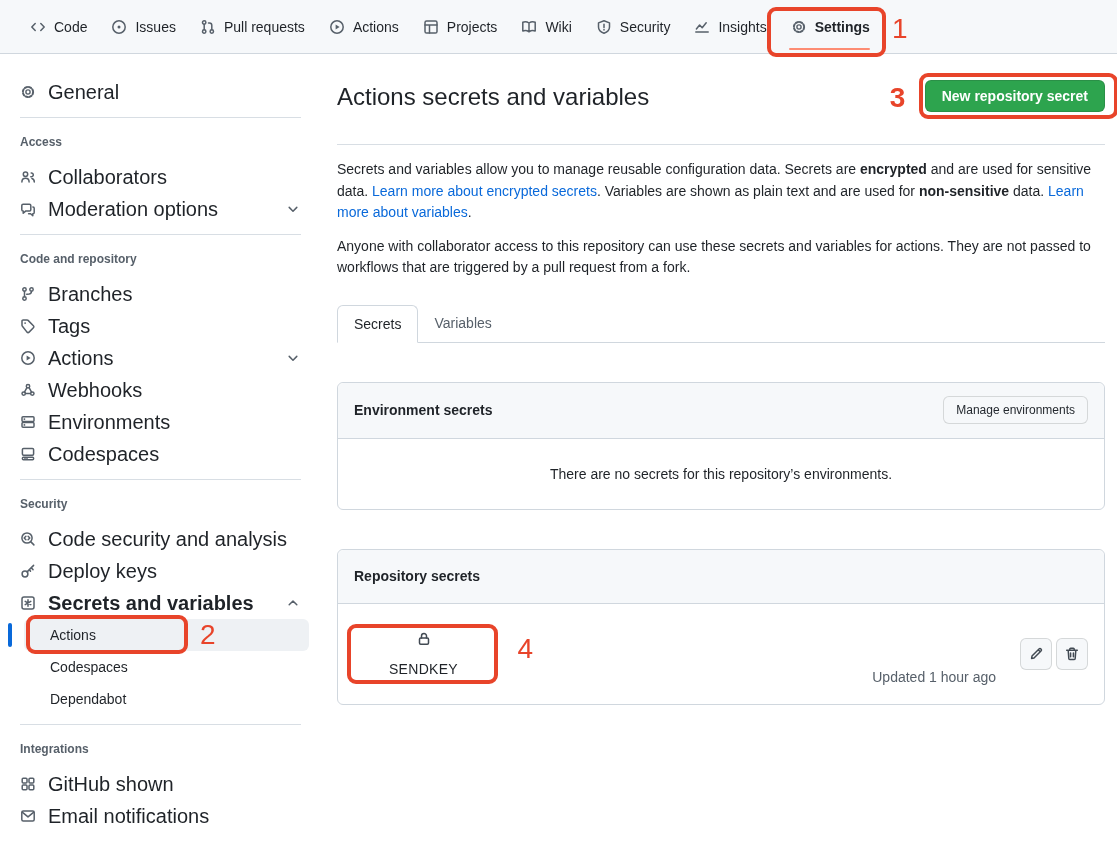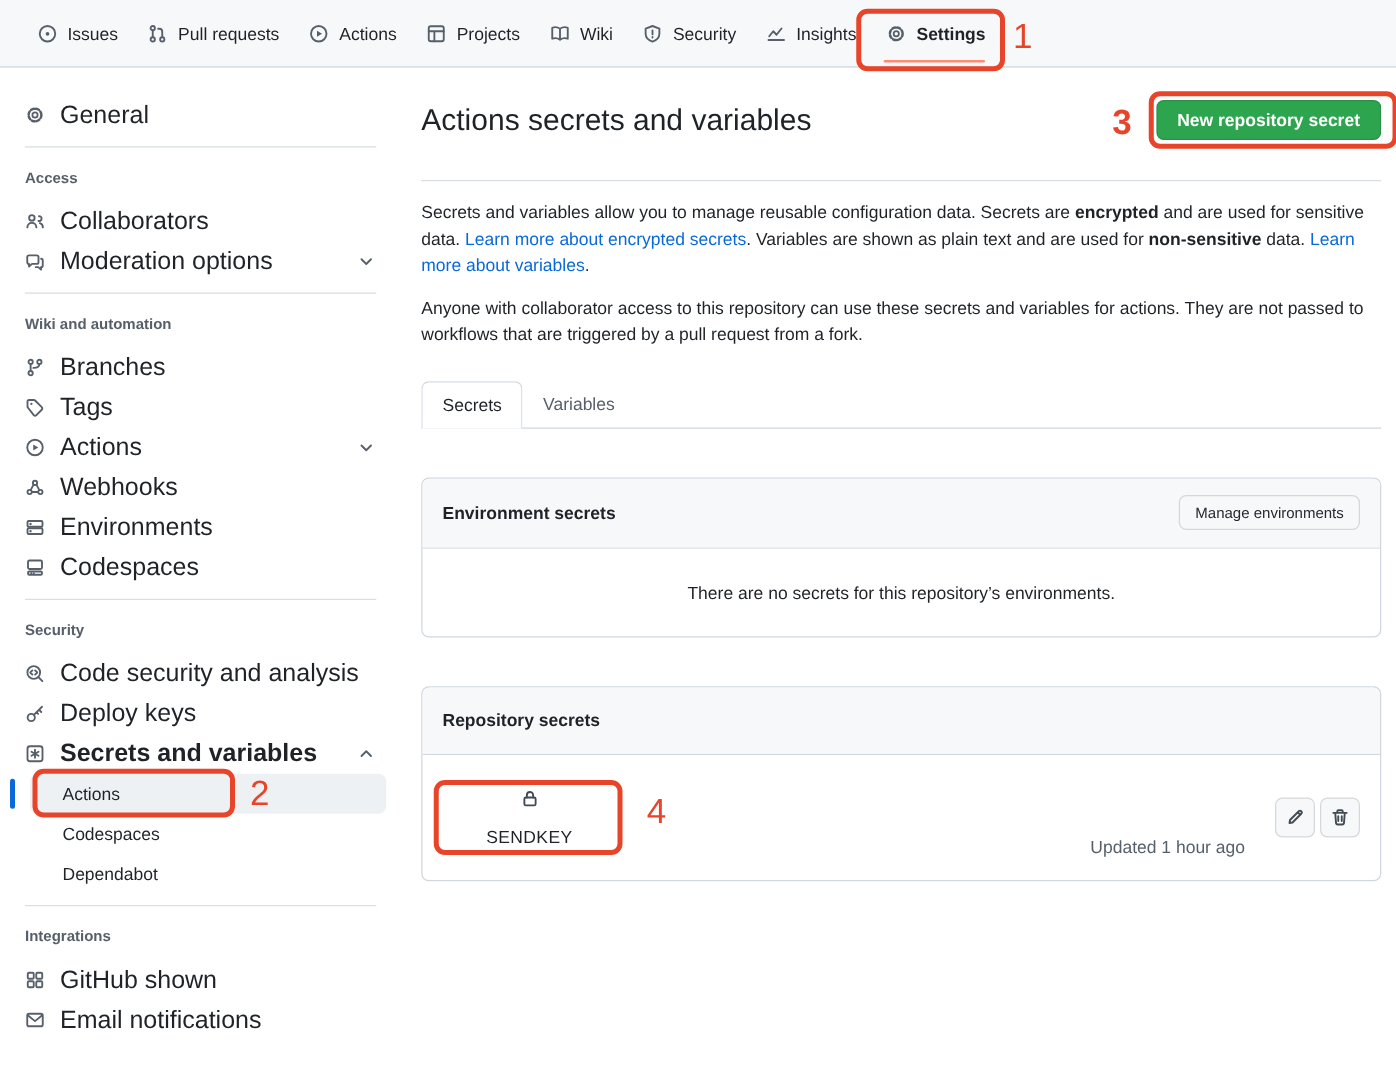--- a/index.html
+++ b/index.html
@@ -73,20 +73,26 @@
   .num-btn3{top:3px;left:-36px;}
   .ann-secret{top:-7px;left:-7px;right:-5px;bottom:-7px;}
   .num-secret{top:4px;right:-40px;}
 </style>
 </head>
 <body>
 
 <nav class="topnav">
   <div class="nav-item">
     <svg class="oct" width="16" height="16" viewBox="0 0 16 16">
+        <path d="M5.2 4.5 1.8 8l3.4 3.5M10.8 4.5 14.2 8l-3.4 3.5"></path>
+      </svg>
+    <span class="nav-label">Code</span>
+  </div>
+  <div class="nav-item">
+    <svg class="oct" width="16" height="16" viewBox="0 0 16 16">
         <circle cx="8" cy="8" r="6.2"></circle>
         <circle cx="8" cy="8" r="1.5" fill="#57606a" stroke="none"></circle>
       </svg>
     <span class="nav-label">Issues</span>
   </div>
   <div class="nav-item">
     <svg class="oct" width="16" height="16" viewBox="0 0 16 16">
         <circle cx="4.2" cy="3.5" r="1.7"></circle>
         <circle cx="4.2" cy="12.5" r="1.7"></circle>
         <circle cx="11.8" cy="12.5" r="1.7"></circle>
@@ -165,21 +171,21 @@
           <path d="M12.9 6h.1c.7 0 1.2.6 1.2 1.3v4.1c0 .7-.5 1.3-1.2 1.3h-.2v2l-2.2-2h-2"></path>
         </svg>
       <span>Moderation options</span>
       <span class="spacer"></span>
       <svg class="oct" width="16" height="16" viewBox="0 0 16 16">
           <path d="m4.2 6.4 3.8 3.8 3.8-3.8"></path>
         </svg>
     </div>
     <hr class="side-divider">
 
-    <div class="side-title">Wiki and automation</div>
+    <div class="side-title">Code and repository</div>
     <div class="side-item">
       <svg class="oct" width="16" height="16" viewBox="0 0 16 16">
           <circle cx="4.5" cy="3.5" r="1.7"></circle>
           <circle cx="4.5" cy="12.5" r="1.7"></circle>
           <circle cx="11.5" cy="3.5" r="1.7"></circle>
           <path d="M4.5 5.2v5.6M11.5 5.2c0 2.2-1.9 3.1-4.4 3.1h-.4"></path>
         </svg>
       <span>Branches</span>
     </div>
     <div class="side-item">

